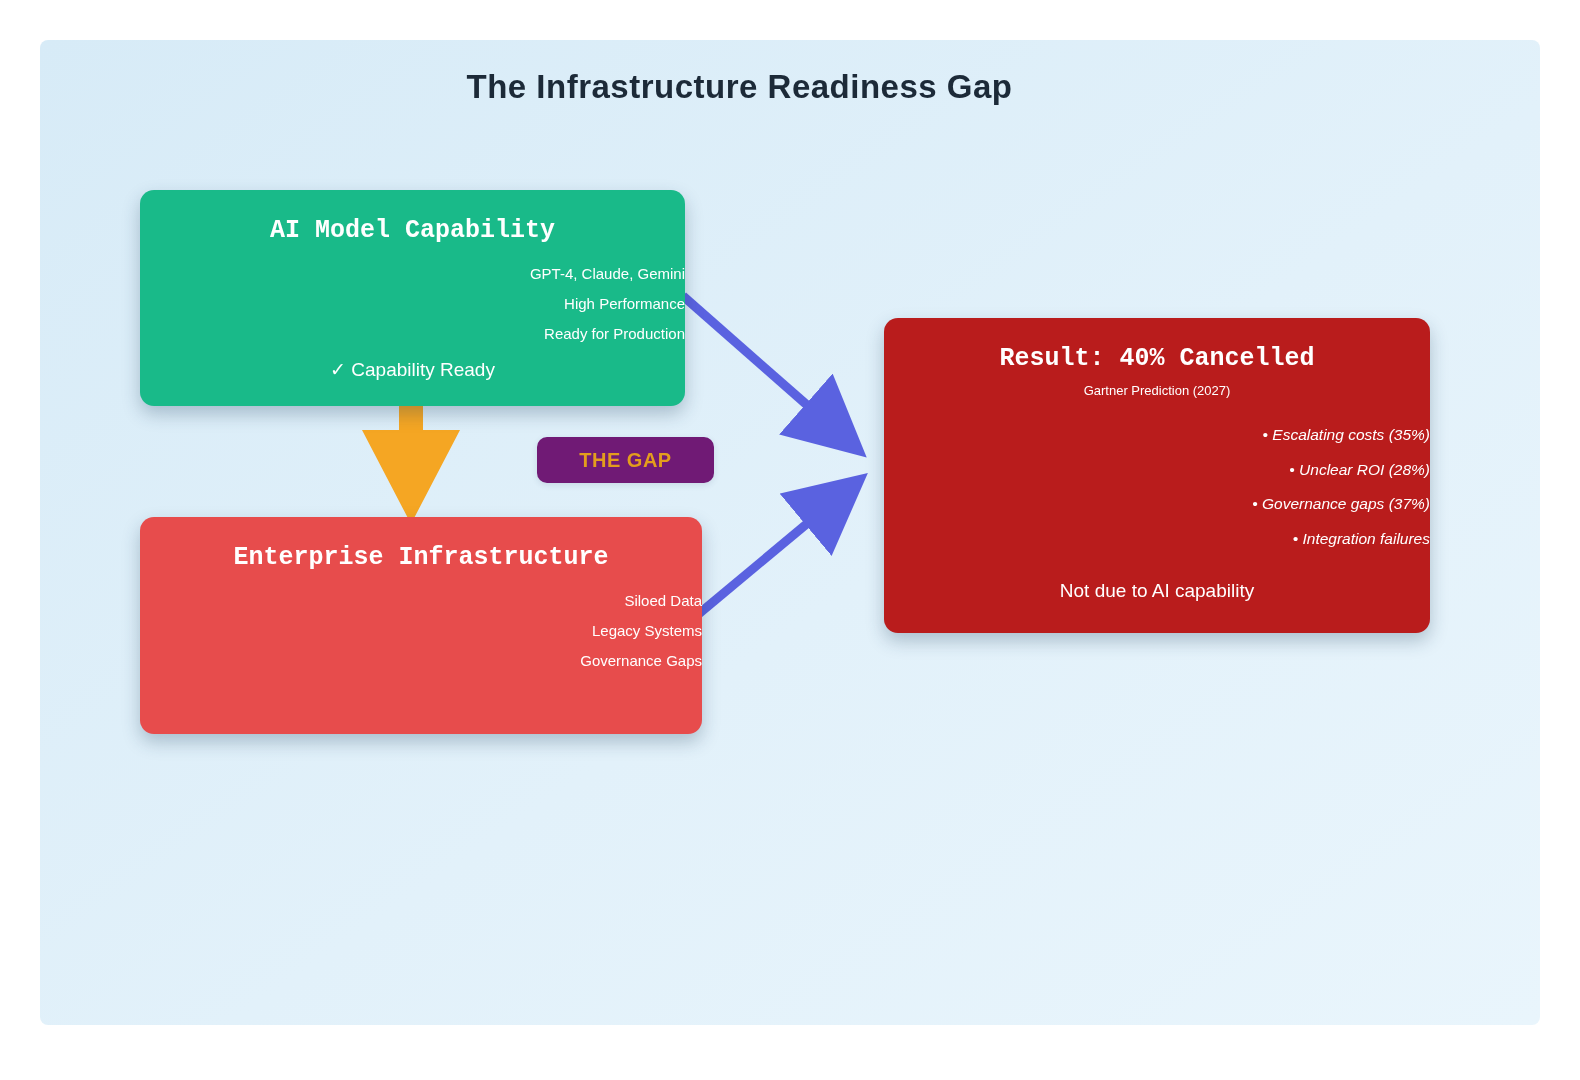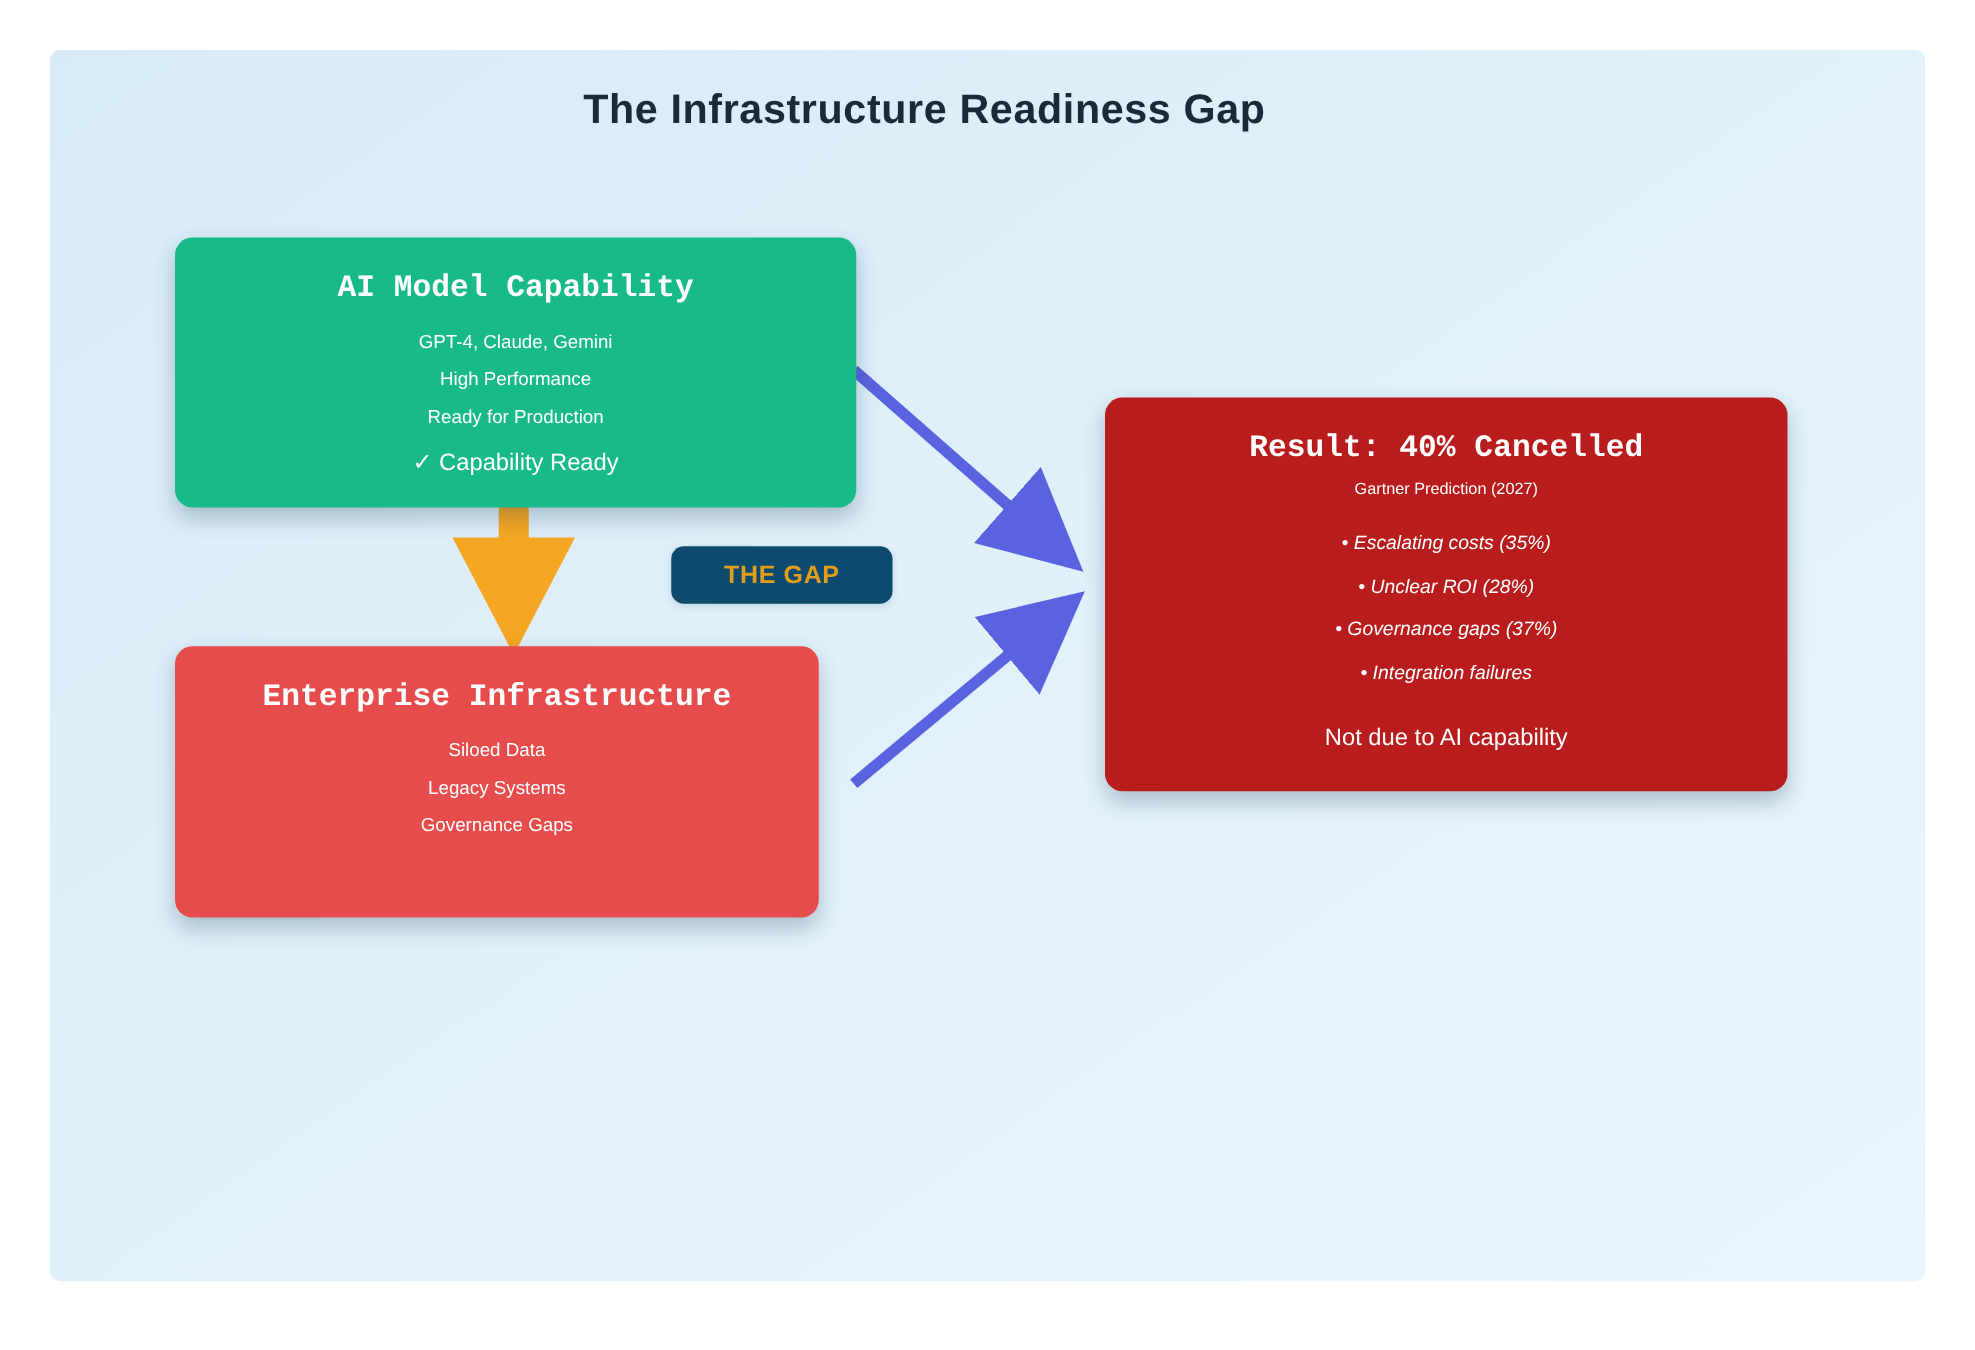--- a/index.html
+++ b/index.html
@@ -38,40 +38,40 @@
   }
   .box {
     position: absolute;
     border-radius: 14px;
     color: #ffffff;
     text-align: center;
     box-shadow: 0 8px 18px rgba(30, 60, 90, 0.28);
     z-index: 2;
   }
   .box-green { left: 140px; top: 190px; width: 545px; height: 216px; background: #19ba89; }
-  .box-red   { left: 140px; top: 517px; width: 515px; height: 217px; background: #e74c4c; }
+  .box-red   { left: 140px; top: 517px; width: 562px; height: 217px; background: #e74c4c; }
   .box-purple{ left: 884px; top: 318px; width: 546px; height: 315px; background: #b91c1c; }
   .box-title {
     font-size: 25px;
     font-weight: bold;
     padding-top: 26px;
     padding-bottom: 14px;
     font-family: Liberation Mono, monospace;
   }
-  .box-item { font-size: 15px; line-height: 30px; }
+  .box-item { font-size: 15px; line-height: 30px; text-align: right; }
   .box-status { font-size: 19px; margin-top: 9px; }
   .box-purple .box-subtitle { font-size: 13px; margin-top: -4px; }
   .box-purple .box-items { margin-top: 20px; }
   .box-purple .box-item { font-size: 15.5px; line-height: 34.5px; font-style: italic; }
   .box-purple .box-footer { font-size: 19px; margin-top: 24px; }
   .gap-badge {
     position: absolute;
     left: 537px; top: 437px;
     width: 177px; height: 46px;
-    background: #0c4a6e;
+    background: #701a75;
     border-radius: 10px;
     display: flex;
     align-items: center;
     justify-content: center;
     z-index: 2;
     box-shadow: 0 2px 6px rgba(30,60,90,0.12);
   }
   .gap-badge span {
     color: #e39d1d;
     font-size: 20px;

